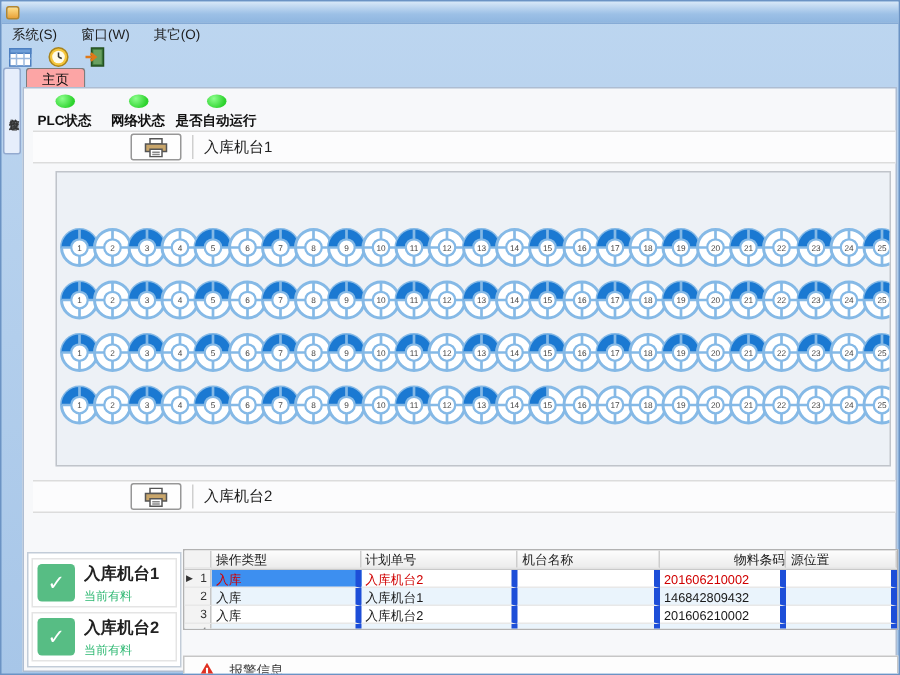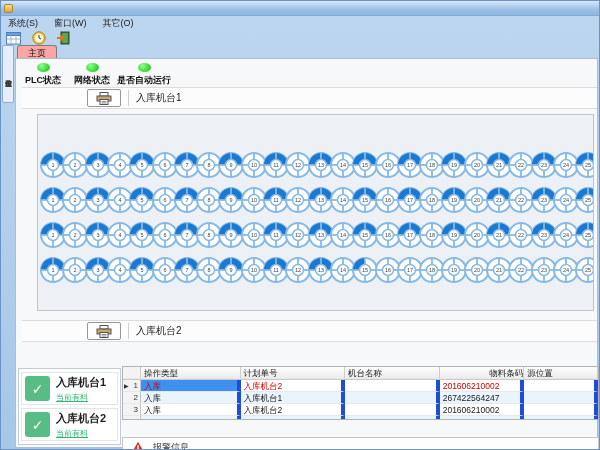--- a/index.html
+++ b/index.html
@@ -74,21 +74,21 @@
     position:absolute; left:2px; top:309px; width:103px; height:77px;
     background:#fff; border:1px solid #c2ccd8; padding:3px 2px 2px 2px;
   }
   .card { height:33px; border:1px solid #e4e4e4; margin-bottom:3px;
     display:flex; align-items:center; padding:3px; background:#fff; }
   .card-check { width:25px; height:25px; background:var(--card-green,#57bd84);
     border-radius:3px; color:#fff; font-size:14px; font-weight:bold;
     display:flex; align-items:center; justify-content:center; flex:none; }
   .card-text { margin-left:6px; overflow:hidden; }
   .card-title { font-size:11px; font-weight:bold; color:#222; white-space:nowrap; }
-  .card-sub { font-size:8px; color:#2eb872; margin-top:2px; white-space:nowrap;text-decoration:underline; }
+  .card-sub { font-size:8px; color:#2eb872; margin-top:2px; white-space:nowrap; }
   
   .grid-table {
     position:absolute; left:106px; top:307px; width:477px; height:54px;
     background:#fff; border:1px solid #b2b2b2; overflow:hidden; font-size:8.5px;
   }
   .trow { display:flex; height:12px; line-height:12px; }
   .thead { height:13px; line-height:13px;
     background:linear-gradient(#fdfdfd,#ebebeb); border-bottom:1px solid #c9c9c9; color:#333; }
   .thead .cell { border-right:1px solid #cdcdcd; }
   .cell { padding-left:3px; white-space:nowrap; overflow:hidden;
@@ -984,21 +984,21 @@
         <div class="cell redtext" style="width: 85px;">201606210002</div>
         <div class="cell redtext" style="width: 74px;"></div>
       </div>
       <div class="trow alt">
         <div class="cell rowhdr-cell" style="width: 18px;">
           <span class="row-num">2</span>
         </div>
         <div class="cell" style="width: 100px;">入库</div>
         <div class="cell" style="width: 105px;">入库机台1</div>
         <div class="cell" style="width: 95px;"></div>
-        <div class="cell" style="width: 85px;">267422564247</div>
+        <div class="cell" style="width: 85px;">146842809432</div>
         <div class="cell" style="width: 74px;"></div>
       </div>
       <div class="trow">
         <div class="cell rowhdr-cell" style="width: 18px;">
           <span class="row-num">3</span>
         </div>
         <div class="cell" style="width: 100px;">入库</div>
         <div class="cell" style="width: 105px;">入库机台2</div>
         <div class="cell" style="width: 95px;"></div>
         <div class="cell" style="width: 85px;">201606210002</div>

